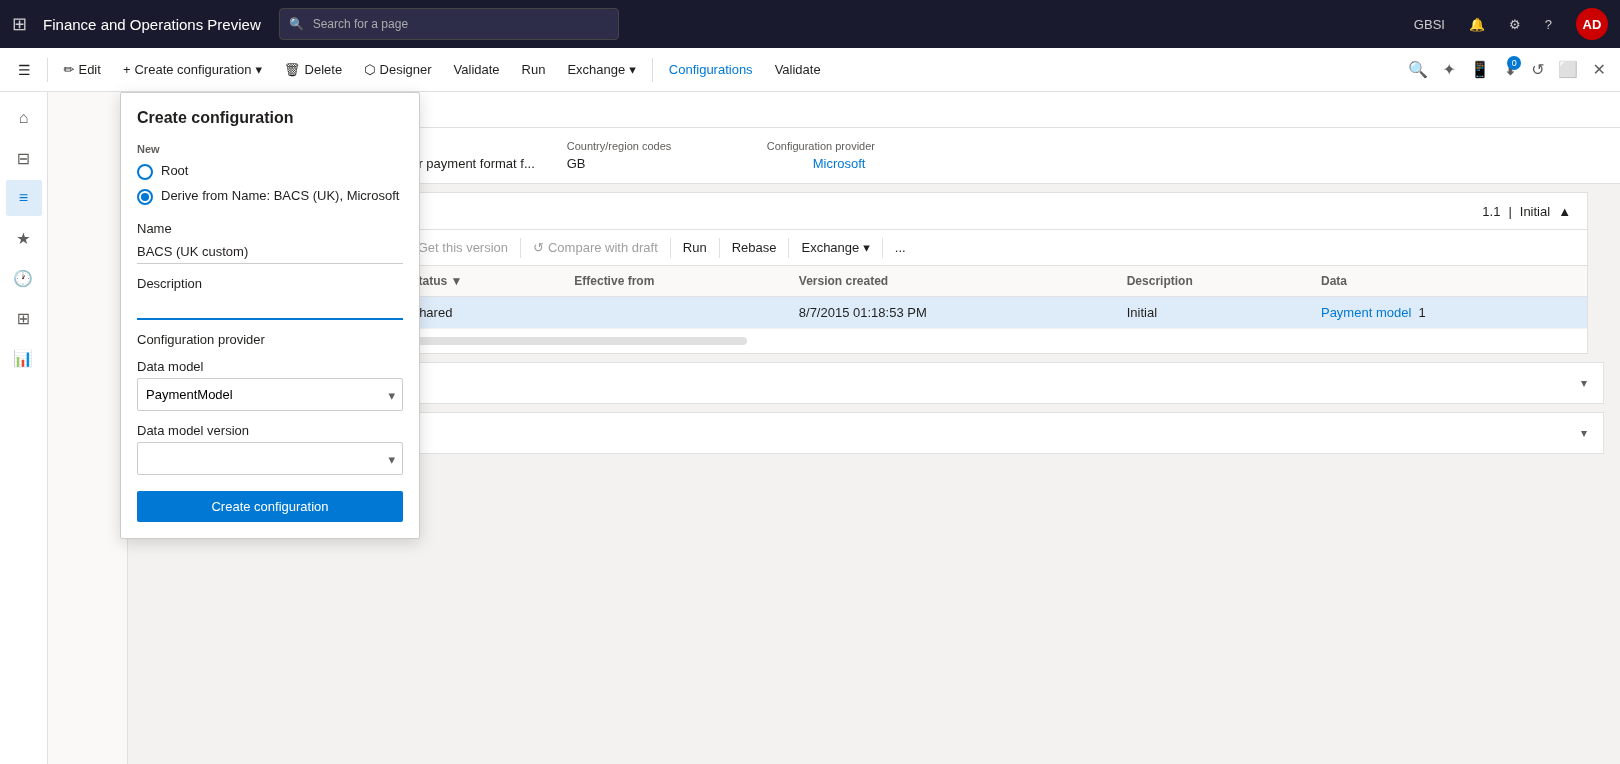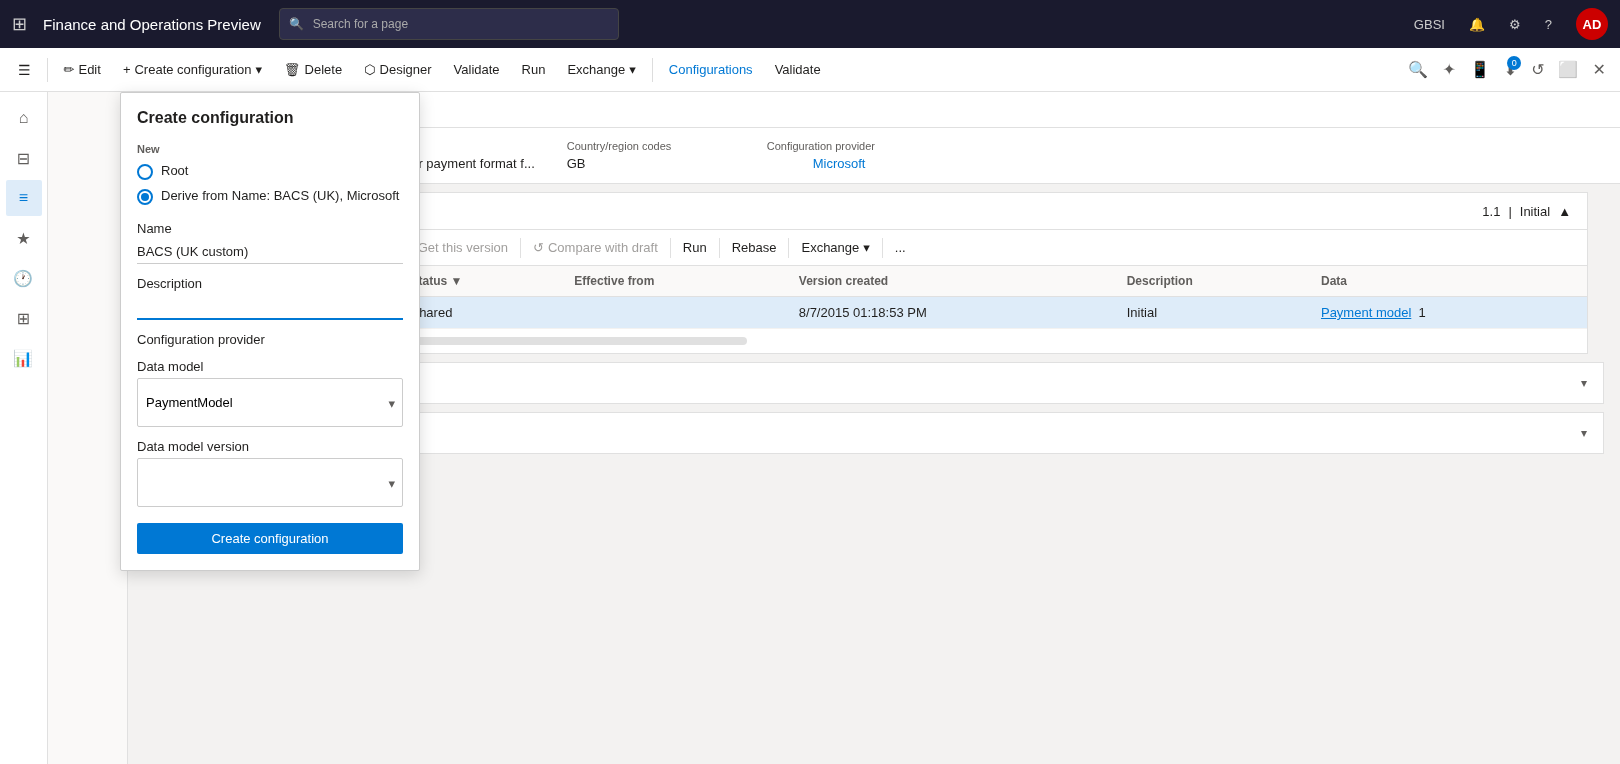--- a/index.html
+++ b/index.html
@@ -123,21 +123,21 @@
     .radio-label { font-size: 13px; color: #201f1e; }
     .field-label { font-size: 13px; color: #201f1e; margin-bottom: 4px; margin-top: 12px; }
     .field-input {
       width: 100%; border: none; border-bottom: 1px solid #ccc;
       padding: 4px 0; font-size: 13px; color: #201f1e; background: transparent;
       outline: none;
     }
     .field-input.readonly { color: #605e5c; }
     .select-field {
       width: 100%; border: 1px solid #ccc; border-radius: 2px;
-      padding: 16px 8px; font-size: 13px; background: #fff; cursor: pointer;
+      padding: 8px 8px; font-size: 13px; background: #fff; cursor: pointer;
       appearance: none; outline: none;
     }
     .select-wrapper { position: relative; }
     .select-wrapper::after {
       content: '▾'; position: absolute; right: 8px; top: 50%;
       transform: translateY(-50%); pointer-events: none; color: #605e5c;
     }
     .create-btn {
       background: #0078d4; color: #fff; border: none; border-radius: 2px;
       padding: 8px 16px; font-size: 13px; cursor: pointer; margin-top: 16px;
@@ -210,21 +210,21 @@
     .versions-table th {
       background: #faf9f8; text-align: left; padding: 8px 12px;
       font-size: 12px; color: #605e5c; font-weight: 600;
       border-bottom: 1px solid #e0e0e0;
     }
     .versions-table td {
       padding: 8px 12px; font-size: 13px; color: #201f1e;
       border-bottom: 1px solid #f3f2f1;
     }
     .versions-table tr.selected td { background: #deecf9; }
-    .td-link { color: #0078d4; cursor: pointer; text-decoration: underline; }
+    .td-link { color: #0078d4; cursor: pointer; }
 
     
     .collapsible {
       background: #fff; border: 1px solid #e0e0e0;
       margin: 0 16px 8px;
     }
     .collapsible-header {
       display: flex; align-items: center; justify-content: space-between;
       padding: 12px 16px; cursor: pointer;
     }

